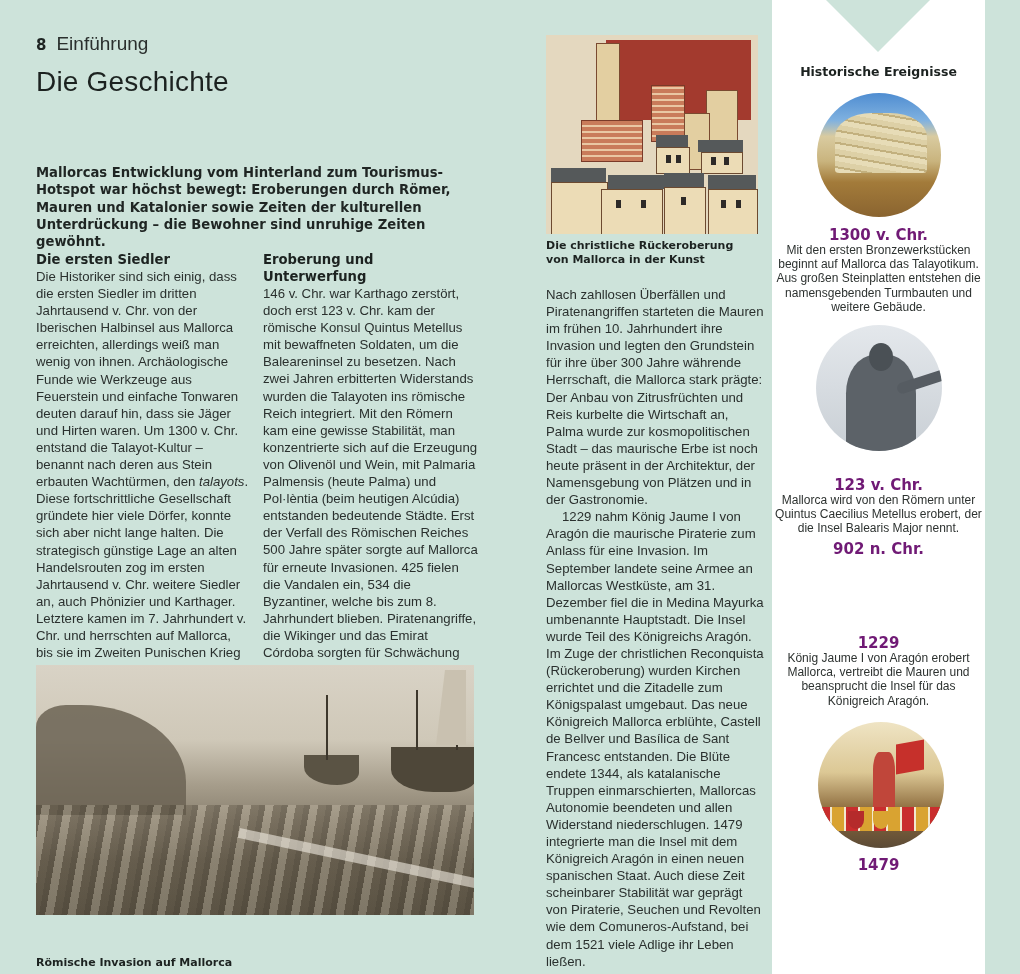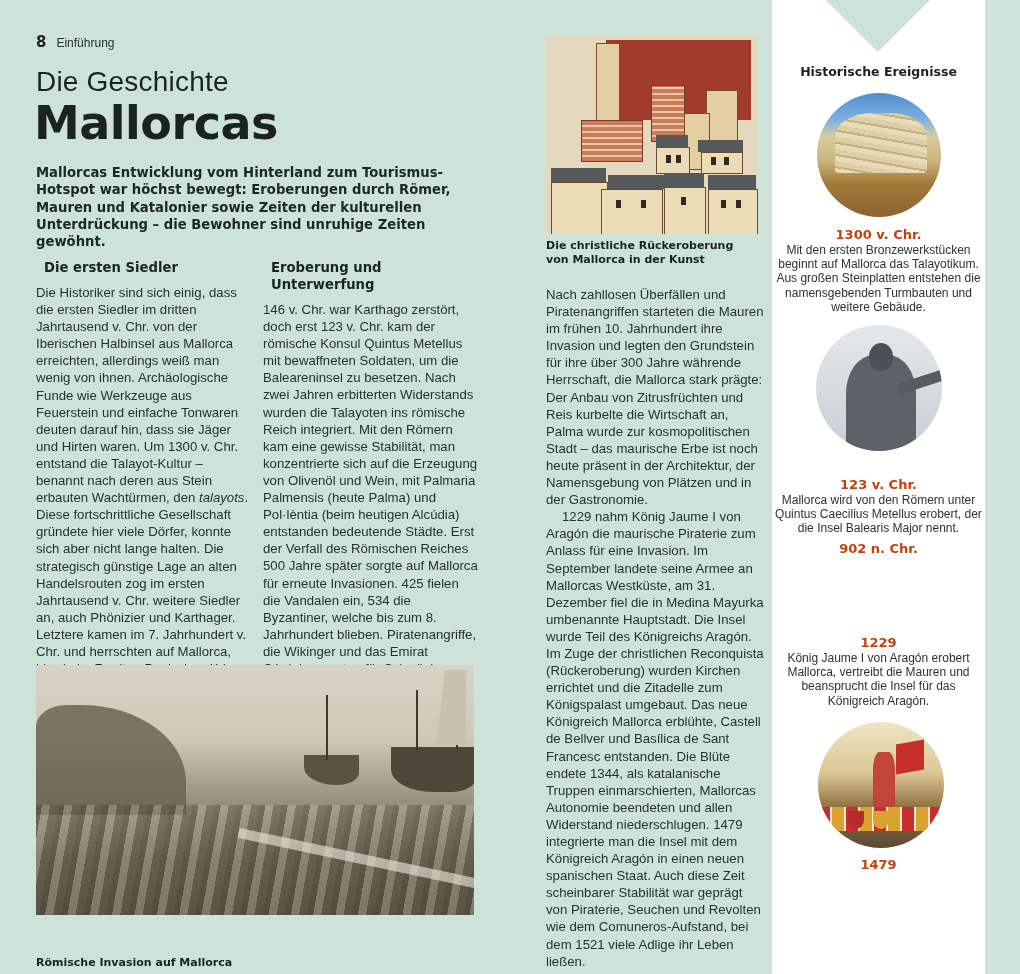--- a/index.html
+++ b/index.html
@@ -8,29 +8,29 @@
       background: #cde3da;
       font-family: "DejaVu Sans", sans-serif;
       color: #1e2422;
       position: relative;
     }
     .page { position: absolute; inset: 0; }
 
     
     .running-head { position: absolute; left: 36px; top: 33px; font-size: 14px; display: flex; gap: 10px; align-items: baseline; }
     .running-head .pnum { font-weight: bold; font-size: 15px; }
-    .running-head .section { font-family: "Liberation Sans", sans-serif; font-size: 12px; color: #2a2f2d; }
+    .running-head .section { font-family: "Liberation Sans", sans-serif; font-size: 19px; color: #2a2f2d; }
 
     .title-light { position: absolute; left: 36px; top: 66px; font-family: "Liberation Sans", sans-serif; font-size: 28px; font-weight: normal; letter-spacing: 0.2px; color: #1c2220; }
     .title-bold { position: absolute; left: 34px; top: 96px; font-family: "DejaVu Sans", sans-serif; font-size: 46px; font-weight: bold; letter-spacing: -0.5px; color: #1c2220; }
 
     .lead { position: absolute; left: 36px; top: 164px; width: 440px; font-family: "DejaVu Sans", sans-serif; font-weight: bold; font-size: 13.2px; line-height: 17.3px; color: #1f2523; }
 
     .col { position: absolute; font-family: "Liberation Sans", sans-serif; font-size: 13.2px; line-height: 17.1px; color: #2a302e; }
-    .col h3 { margin: 8px; font-family: "DejaVu Sans", sans-serif; font-size: 13.2px; line-height: 17px; font-weight: bold; color: #1c2220; }
+    .col h3 { margin: 0; font-family: "DejaVu Sans", sans-serif; font-size: 13.2px; line-height: 17px; font-weight: bold; color: #1c2220; }
     .col p { margin: 0; }
     .col p.indent { text-indent: 16px; }
     .col-1 { left: 36px; top: 251px; width: 215px; }
     .col-2 { left: 263px; top: 251px; width: 215px; }
     .col-3 { left: 546px; top: 286px; width: 220px; }
 
     
     .fig { position: absolute; overflow: hidden; }
     .fig-invasion { left: 36px; top: 665px; width: 438px; height: 250px;
       background:
@@ -57,21 +57,21 @@
     .fig-fresco .house { position: absolute; background: #ecdcb6; border: 1px solid #6c4a30; }
     .fig-fresco .win { position: absolute; width: 5px; height: 8px; background: #2d2a28; }
 
     
     .sidebar { position: absolute; left: 772px; top: 0; width: 213px; height: 974px; background: #ffffff; }
     .sidebar .notch { position: absolute; left: 54px; top: 0; width: 0; height: 0;
       border-left: 52px solid transparent; border-right: 52px solid transparent; border-top: 52px solid #cde3da; }
     .sidebar h2 { position: absolute; left: 0; top: 64px; width: 213px; text-align: center; margin: 0; font-family: "DejaVu Sans", sans-serif; font-weight: bold; font-size: 12.5px; color: #1c2220; }
 
     .event { position: absolute; left: 0; width: 213px; text-align: center; font-family: "Liberation Sans", sans-serif; }
-    .event .year { font-family: "DejaVu Sans", sans-serif; font-weight: bold; font-size: 13px; line-height: 16px; color: #c2410c; }
+    .event .year { font-family: "DejaVu Sans", sans-serif; font-weight: bold; font-size: 15px; line-height: 16px; color: #701a75; }
     .event .desc { font-size: 12px; line-height: 14.2px; color: #2d3230; padding: 0 0; }
 
     .circle { position: absolute; border-radius: 50%; overflow: hidden; }
     .c-talayot { left: 45px; top: 93px; width: 124px; height: 124px;
       background: linear-gradient(180deg, #4f8dd1 0%, #7fb1e0 22%, #d9cba0 35%, #c9b47e 55%, #a37b3a 72%, #8a6430 100%); }
     .c-talayot .stones { position: absolute; left: 18px; top: 20px; width: 92px; height: 60px; border-radius: 40% 40% 5% 5%;
       background: repeating-linear-gradient(10deg, #e7dcb7 0 5px, #c2b07e 5px 7px, #ddd0a6 7px 12px); }
     .c-statue { left: 44px; top: 325px; width: 126px; height: 126px; background: linear-gradient(180deg, #e4e8ec 0%, #c9cfd5 100%); }
     .c-statue .body { position: absolute; left: 30px; top: 30px; width: 70px; height: 96px; background: #5c6268; border-radius: 40% 40% 10% 10%; }
     .c-statue .head { position: absolute; left: 53px; top: 18px; width: 24px; height: 28px; background: #4a5055; border-radius: 50%; }
@@ -87,21 +87,20 @@
 <body>
 
 <div class="page">
 
   <div class="running-head">
     <span class="pnum">8</span>
     <span class="section">Einführung</span>
   </div>
 
   <div class="title-light">Die Geschichte</div>
-  <div class="title-bold">Mallorcas</div>
 
   <div class="lead">Mallorcas Entwicklung vom Hinterland zum Tourismus-Hotspot war höchst bewegt: Eroberungen durch Römer, Mauren und Katalonier sowie Zeiten der kulturellen Unterdrückung – die Bewohner sind unruhige Zeiten gewöhnt.</div>
 
   <div class="col col-1">
     <h3>Die ersten Siedler</h3>
     <p><span>Die Historiker sind sich einig, dass die ersten Siedler im dritten Jahrtausend v. Chr. von der Iberischen Halbinsel aus Mallorca erreichten, allerdings weiß man wenig von ihnen. Archäologische Funde wie Werkzeuge aus Feuerstein und einfache Tonwaren deuten darauf hin, dass sie Jäger und Hirten waren. Um 1300 v. Chr. entstand die Talayot-Kultur – benannt nach deren aus Stein erbauten Wachtürmen, den </span><em>talayots</em><span>. Diese fortschrittliche Gesellschaft gründete hier viele Dörfer, konnte sich aber nicht lange halten. Die strategisch günstige Lage an alten Handelsrouten zog im ersten Jahrtausend v. Chr. weitere Siedler an, auch Phönizier und Karthager. Letztere kamen im 7. Jahrhundert v. Chr. und herrschten auf Mallorca, bis sie im Zweiten Punischen Krieg (218 – 201 v. Chr.) von den Römern besiegt wurden.</span></p>
   </div>
 
   <div class="col col-2">
     <h3>Eroberung und Unterwerfung</h3>

